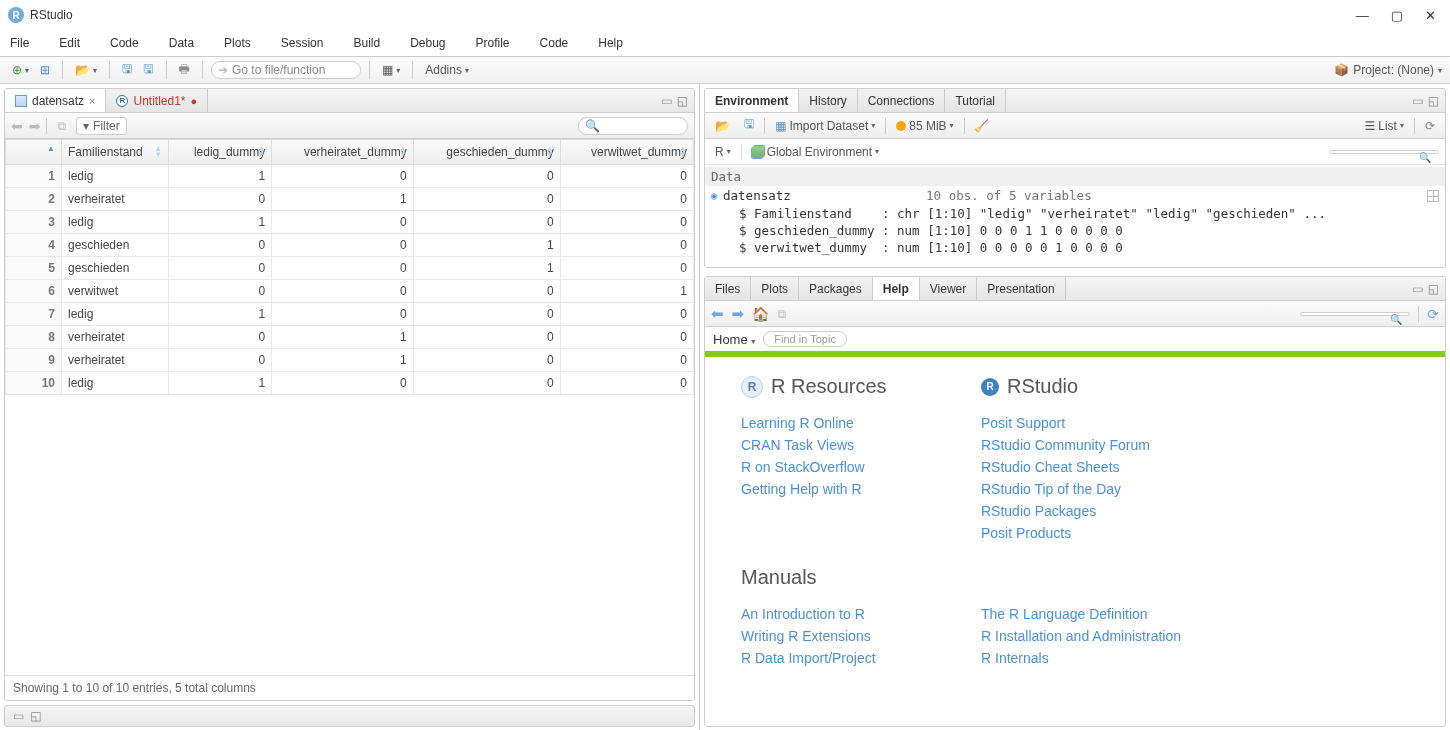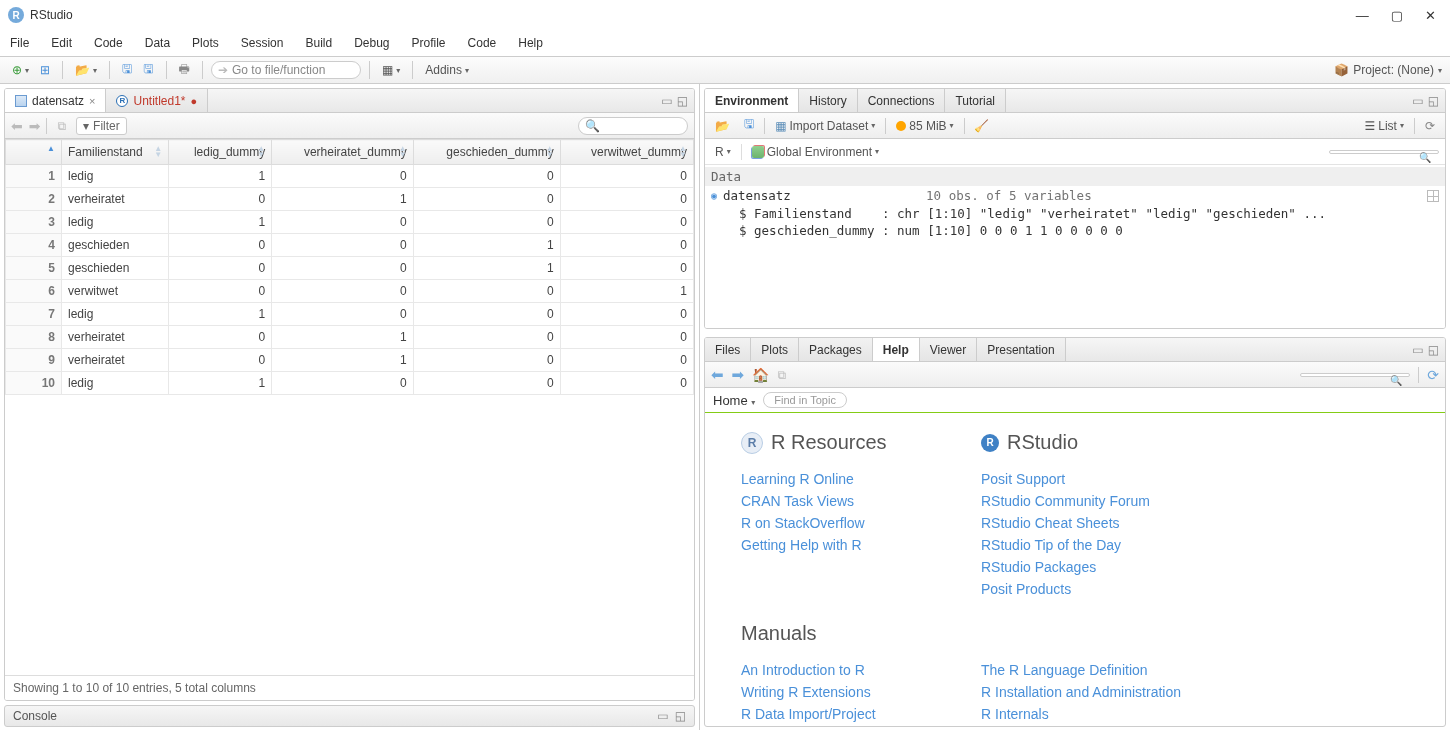--- a/index.html
+++ b/index.html
@@ -1,21 +1,21 @@
 <!DOCTYPE html>
 <html><head>
 <meta charset="utf-8">
 <style>
   * { box-sizing: border-box; margin: 0; padding: 0; }
   body { font-family: "Segoe UI", "Lucida Grande", Verdana, sans-serif; font-size: 12px; color: #333; background: #fff; overflow: hidden; width: 1450px; height: 730px; }
   .titlebar { display: flex; align-items: center; height: 30px; padding: 0 8px; }
   .titlebar-icon { width: 16px; height: 16px; border-radius: 50%; background: #75aadb; margin-right: 6px; display: inline-flex; align-items: center; justify-content: center; color: #fff; font-weight: bold; font-size: 10px; }
   .titlebar-title { flex: 1; font-size: 12px; }
   .win-controls { display: flex; gap: 22px; margin-right: 6px; font-size: 13px; color: #333; }
-  .menubar { display: flex; gap: 4px; padding: 2px 6px; text-align: right; }
+  .menubar { display: flex; gap: 12px; padding: 2px 6px; text-align: right; }
   .menubar-item { padding: 4px 9px; cursor: default; }
   .menubar-item:first-child{ padding-left:4px;}
   .toolbar { display:flex; align-items:center; height:28px; padding:0 8px; background:linear-gradient(#fcfcfc,#f0f0f0); border-top:1px solid #ccc; border-bottom:1px solid #ccc; gap:3px; font-size:12px;}
   .toolbar .sep{ width:1px; height:18px; background:#ccc; margin:0 5px;}
   .tb-btn{ display:inline-flex; align-items:center; padding:2px 4px; border-radius:3px; gap:3px; color:#555;}
   .tb-caret{font-size:8px; color:#666;}
   .gotofile{ display:flex; align-items:center; border:1px solid #ccc; border-radius:12px; padding:1px 10px 1px 6px; width:150px; color:#888; background:#fff;}
   .project-label{ margin-left:auto; display:flex; align-items:center; gap:4px; color:#555;}
 
   .workspace{ display:flex; height:calc(730px - 30px - 25px - 28px); }
@@ -73,21 +73,21 @@
   .env-var{ padding:1px 6px 1px 34px; white-space:pre; text-align:left; display:flex;}
 
   .help-toolbar{ display:flex; align-items:center; height:26px; padding:0 6px; background:linear-gradient(#fbfbfb,#eee); border-bottom:1px solid #ccc; gap:8px;}
   .help-toolbar .arrow-l{color:#6fa8dc;font-size:15px;}
   .help-toolbar .arrow-r{color:#6fa8dc;font-size:15px;}
   .home-icon{color:#d9822b;font-size:14px;}
   .help-search{ margin-left:auto; border:1px solid #ccc; border-radius:10px; padding:1px 22px 1px 8px; width:110px; color:#ccc; font-style:italic; position:relative; background:#fff;}
   .help-search::after{content:"\1F50D"; position:absolute; right:6px; top:1px; font-size:10px; color:#ccc; font-style:normal;}
   .refresh{color:#6fa8dc;font-size:14px;}
 
-  .help-home-row{ display:flex; align-items:center; gap:8px; padding:4px 8px; border-bottom:1px solid #84cc16;}
+  .help-home-row{ display:flex; align-items:center; gap:8px; padding:4px 8px; border-bottom:6px solid #84cc16;}
   .home-crumb{ font-size:13px; color:#333;}
   .find-topic{ border:1px solid #ccc; border-radius:10px; padding:1px 10px; color:#999; font-size:11px; background:#fff;}
 
   .help-body{ flex:1; overflow:auto; padding:18px 36px; font-family:"Segoe UI",sans-serif; position:relative;}
   .help-body::-webkit-scrollbar{width:16px;}
   .help-body::-webkit-scrollbar-thumb{background:#c8c8c8; border:3px solid #f0f0f0; border-radius:8px;}
   .help-body::-webkit-scrollbar-track{background:#f0f0f0;}
   .help-cols{ display:flex; gap:60px;}
   .help-col{ min-width:180px;}
   .help-h{ font-size:20px; color:#555; font-weight:normal; display:flex; align-items:center; gap:8px; margin-bottom:14px;}
@@ -303,29 +303,28 @@
                 <td class="num">0</td>
                 <td class="num">0</td>
                 <td class="num">0</td>
               </tr>
             </tbody>
         </table>
       </div>
       <div class="statusbar">Showing 1 to 10 of 10 entries, 5 total columns</div>
     </div>
     <div class="console-bar">
-      <span class="lbl">Console</span>
       <span style="color:#888;margin-right:6px;">▭</span>
       <span style="color:#888;">◱</span>
     </div>
   </div>
 
   <div class="right-col">
 
-    <div class="pane" style="height:241px;">
+    <div class="pane" style="height:180px;">
       <div class="pane-tabs">
         <div class="pane-tab active">
             <b>Environment</b>
           </div>
         <div class="pane-tab">History</div>
         <div class="pane-tab">Connections</div>
         <div class="pane-tab">Tutorial</div>
         <div class="pane-ctrls">
           <span>▭</span>
           <span>◱</span>
@@ -378,20 +377,21 @@
         <div class="env-header-row">Data</div>
         <div class="env-obj">
           <span class="expander">◉</span>
           <span class="objname">datensatz</span>
           <span class="meta">10 obs. of 5 variables</span>
           <span class="grid-icon"></span>
         </div>
         <div id="env-vars">
             <div class="env-var">$ Familienstand    : chr [1:10] "ledig" "verheiratet" "ledig" "geschieden" ...</div>
             <div class="env-var">$ geschieden_dummy : num [1:10] 0 0 0 1 1 0 0 0 0 0</div>
+            <div class="env-var">$ verwitwet_dummy  : num [1:10] 0 0 0 0 0 1 0 0 0 0</div>
           </div>
       </div>
     </div>
 
     <div class="pane" style="flex:1;">
       <div class="pane-tabs">
         <div class="pane-tab">Files</div>
         <div class="pane-tab">Plots</div>
         <div class="pane-tab">Packages</div>
         <div class="pane-tab active">

